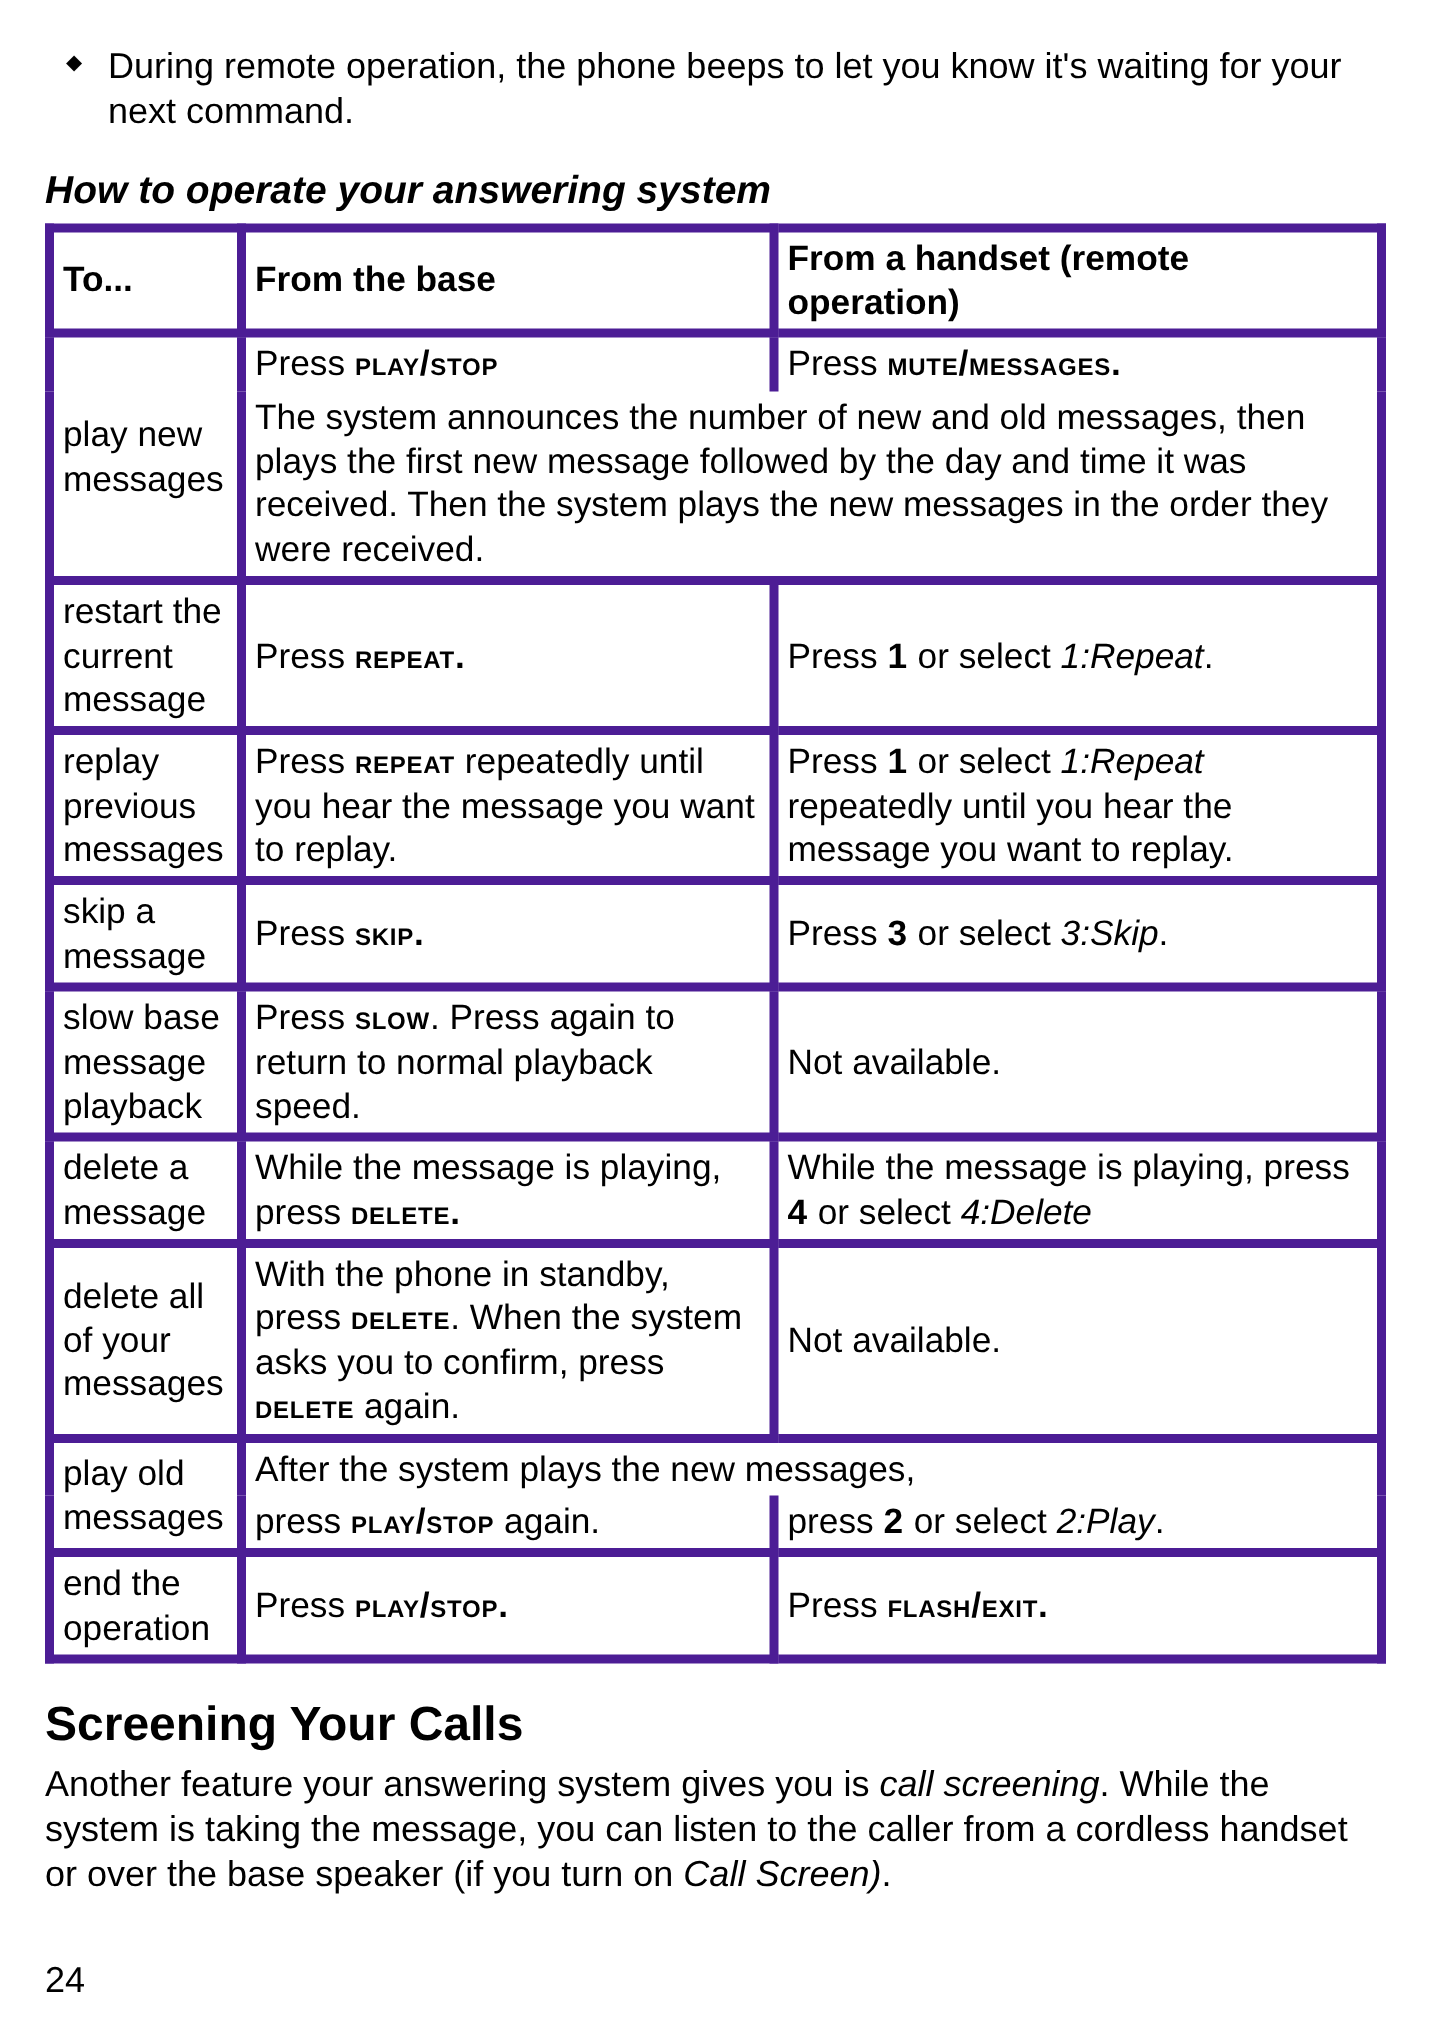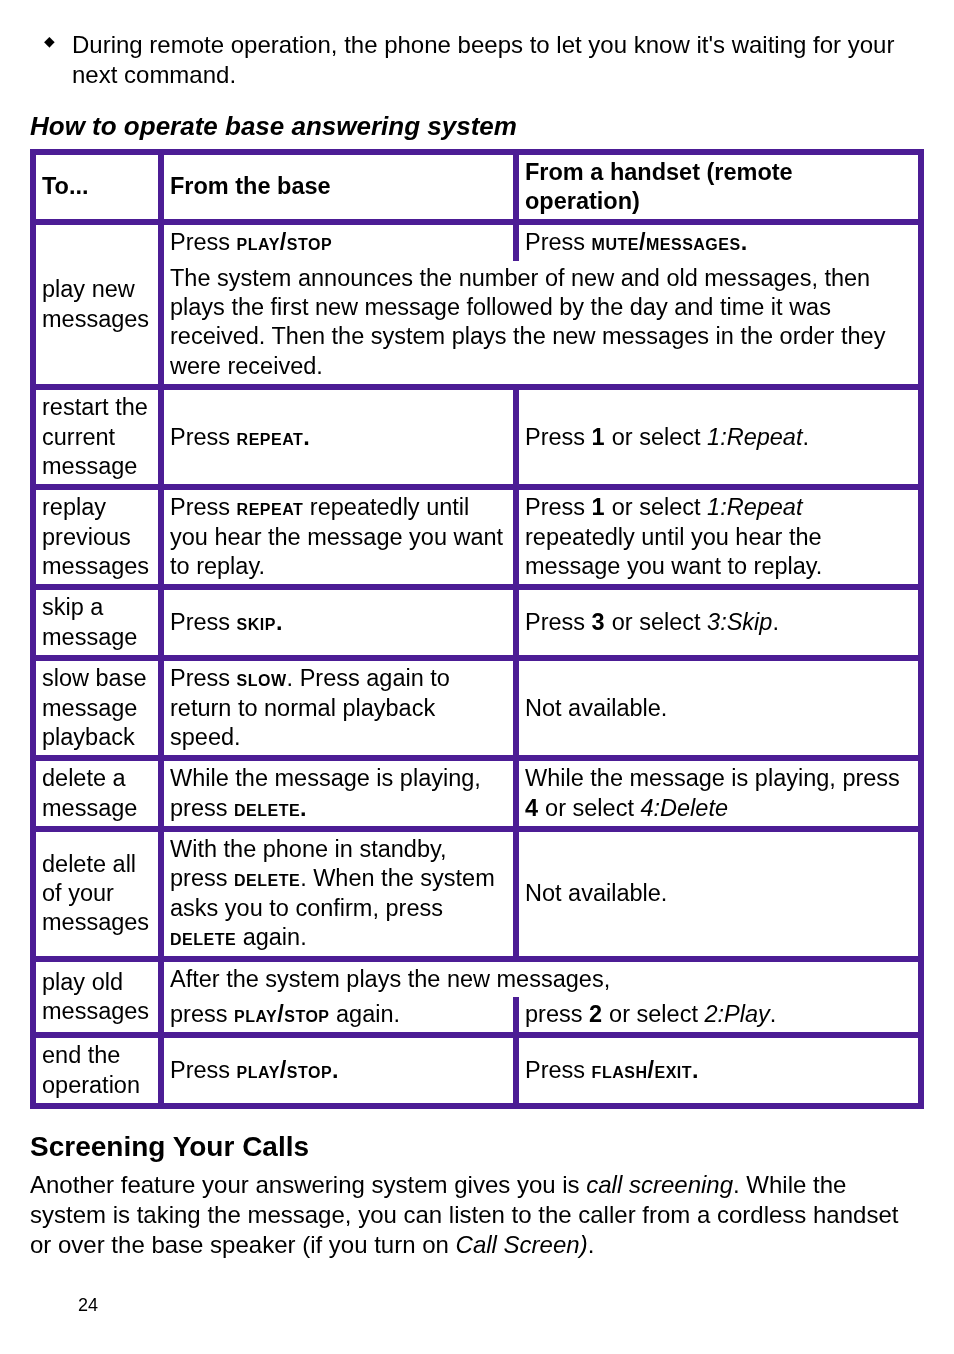--- a/index.html
+++ b/index.html
@@ -36,21 +36,21 @@
     }
     .subheading {
       font-weight: bold;
       font-style: italic;
       font-size: 26px;
       margin-top: 10px;
       margin-bottom: 6px;
     }
     .heading2 {
       font-weight: bold;
-      font-size: 28px;
+      font-size: 32px;
       margin-top: 20px;
       margin-bottom: 6px;
     }
     table {
       border-collapse: collapse;
       width: 100%;
       font-size: 23.5px;
     }
     th, td {
       border: 6px solid #4c1d95;
@@ -64,39 +64,38 @@
     .sc {
       font-weight: bold;
       font-variant: small-caps;
       letter-spacing: 0.5px;
     }
     .ital {
       font-style: italic;
     }
     .page-num {
       position: absolute;
-      bottom: 38px;
+      bottom: 18px;
       left: 30px;
-      font-size: 18px;
-      margin-left: 48px;
+      font-size: 24px;
     }
     .paragraph {
       margin-bottom: 8px;
     }
     .col-to { width: 128px; }
     .col-base { width: 355px; }
   </style>
 </head>
 <body>
 
 <ul class="bullet-list">
   <li>During remote operation, the phone beeps to let you know it's waiting for your next command.</li>
 </ul>
 
-<div class="subheading">How to operate base answering system</div>
+<div class="subheading">How to operate your answering system</div>
 
 <table>
   <colgroup>
     <col class="col-to">
     <col class="col-base">
     <col>
   </colgroup>
   <tbody>
       <tr>
     <th>To...</th>

